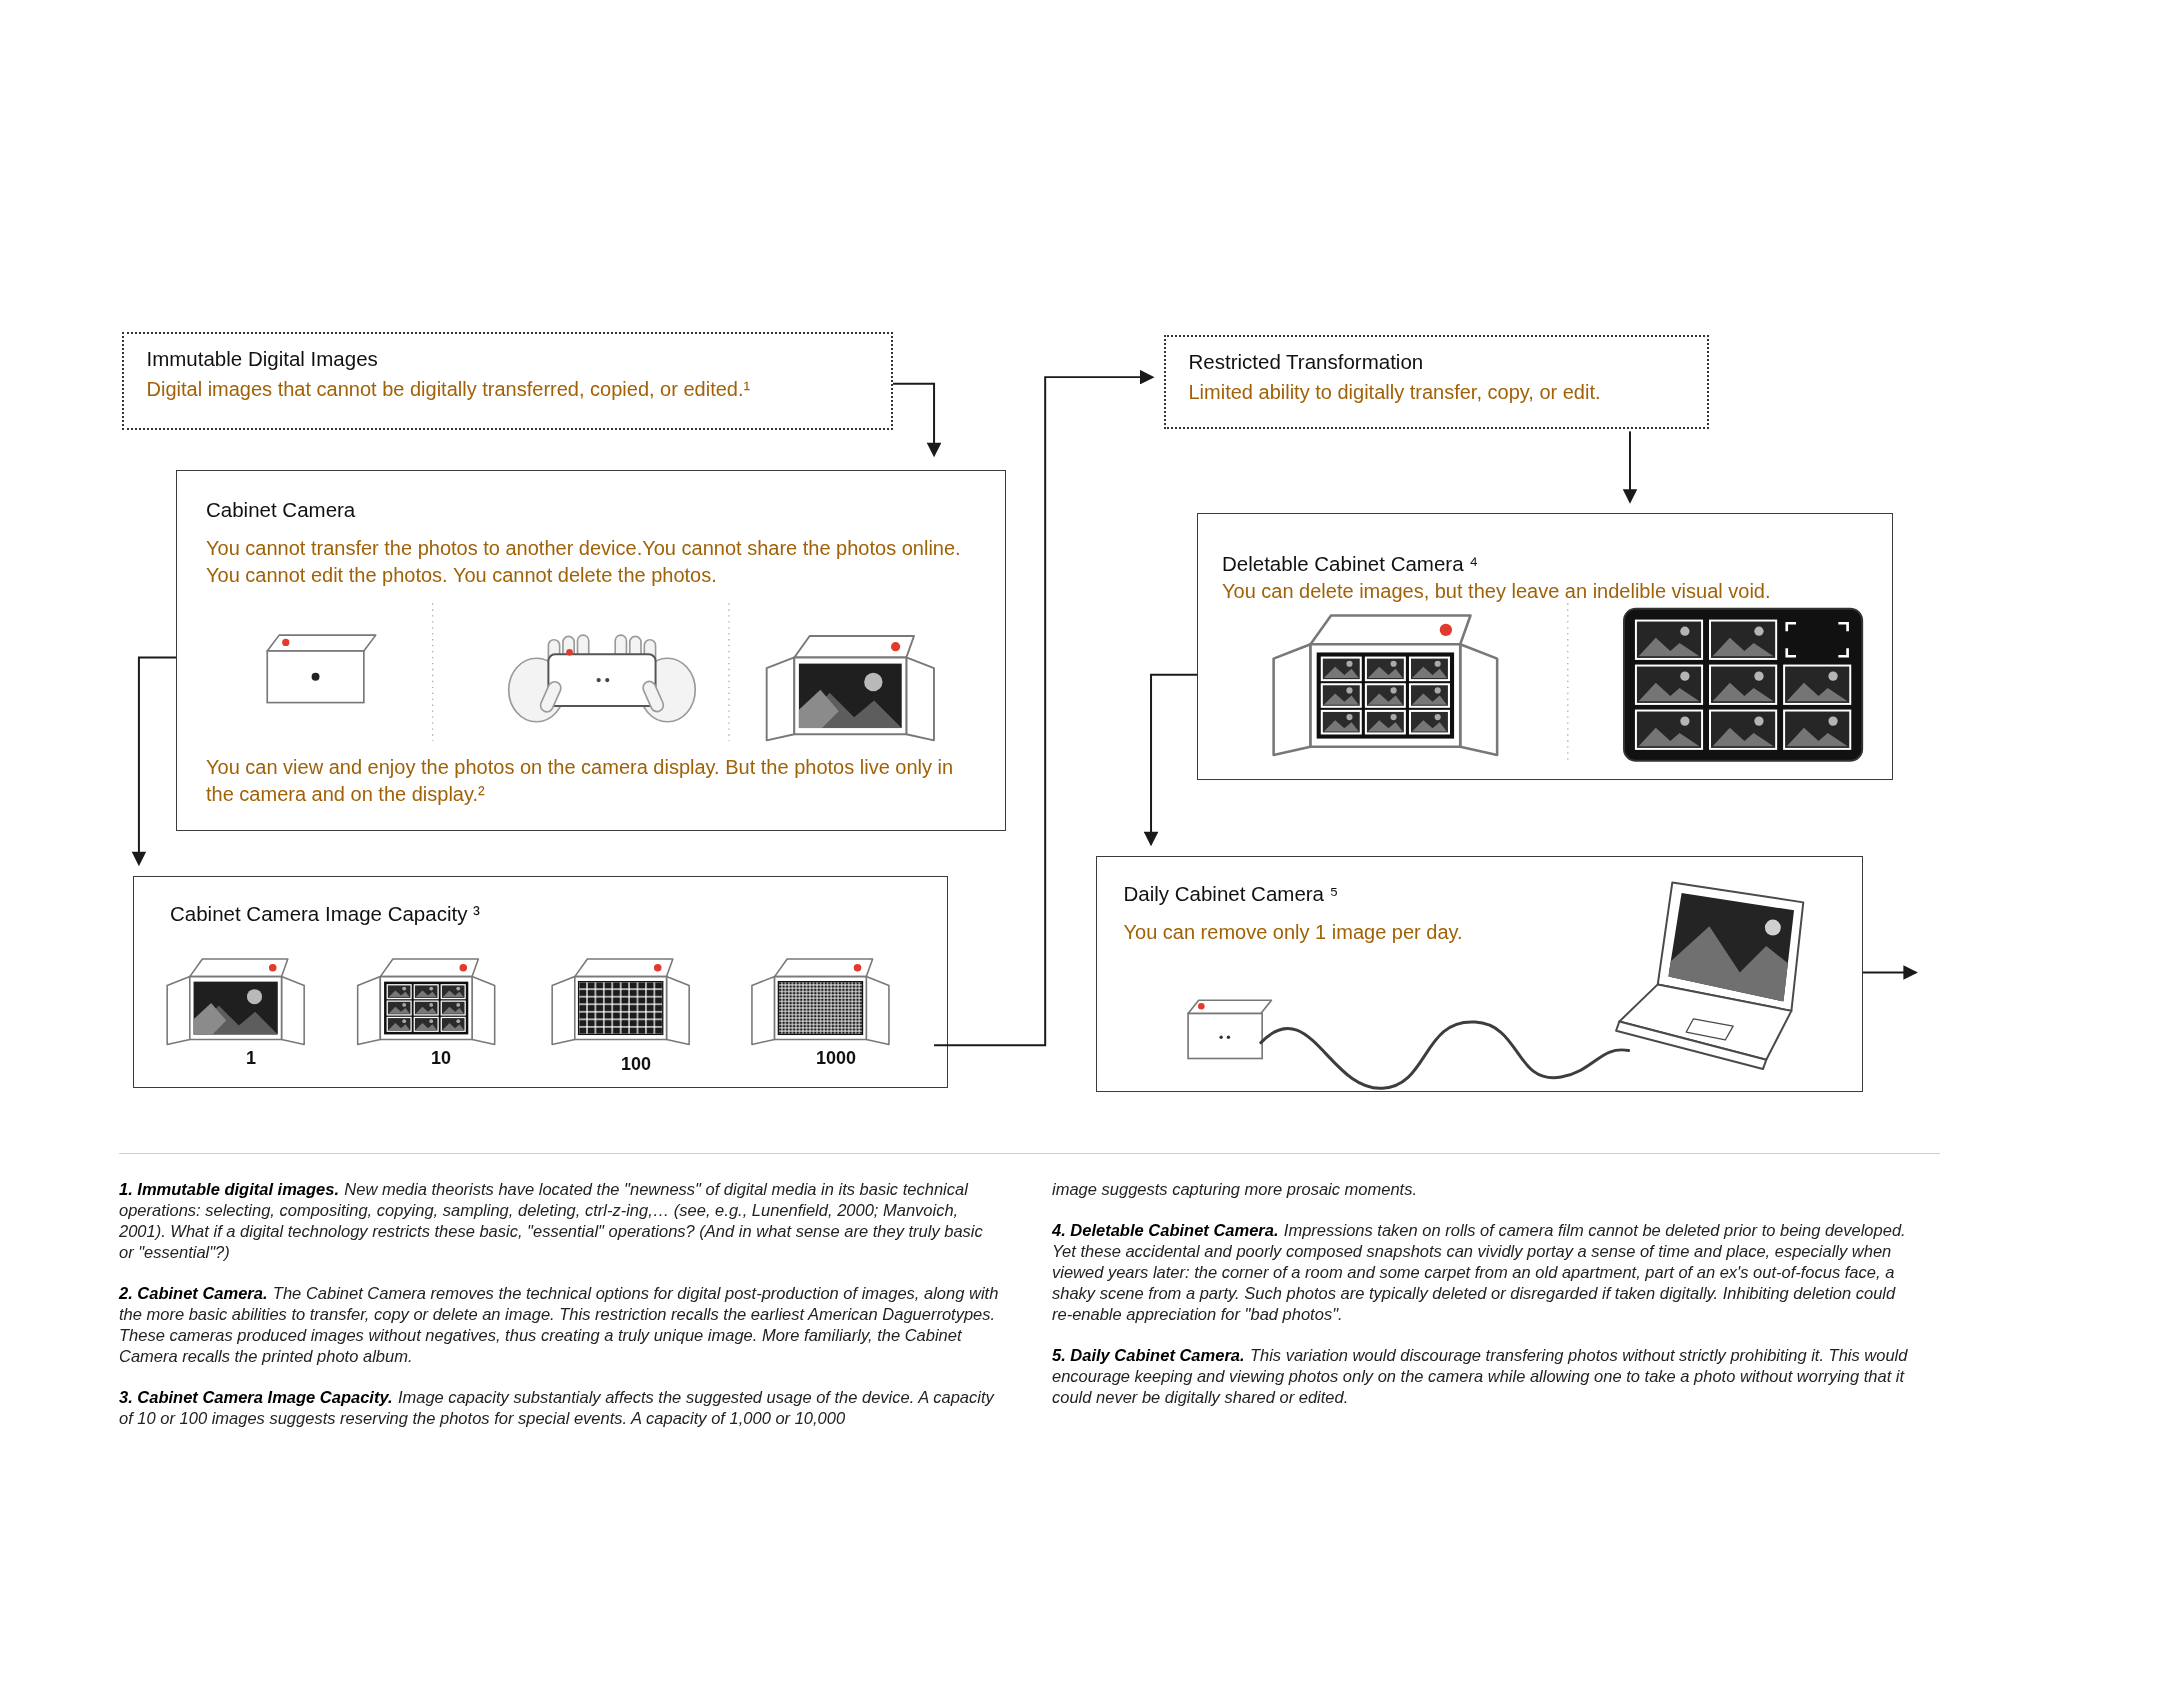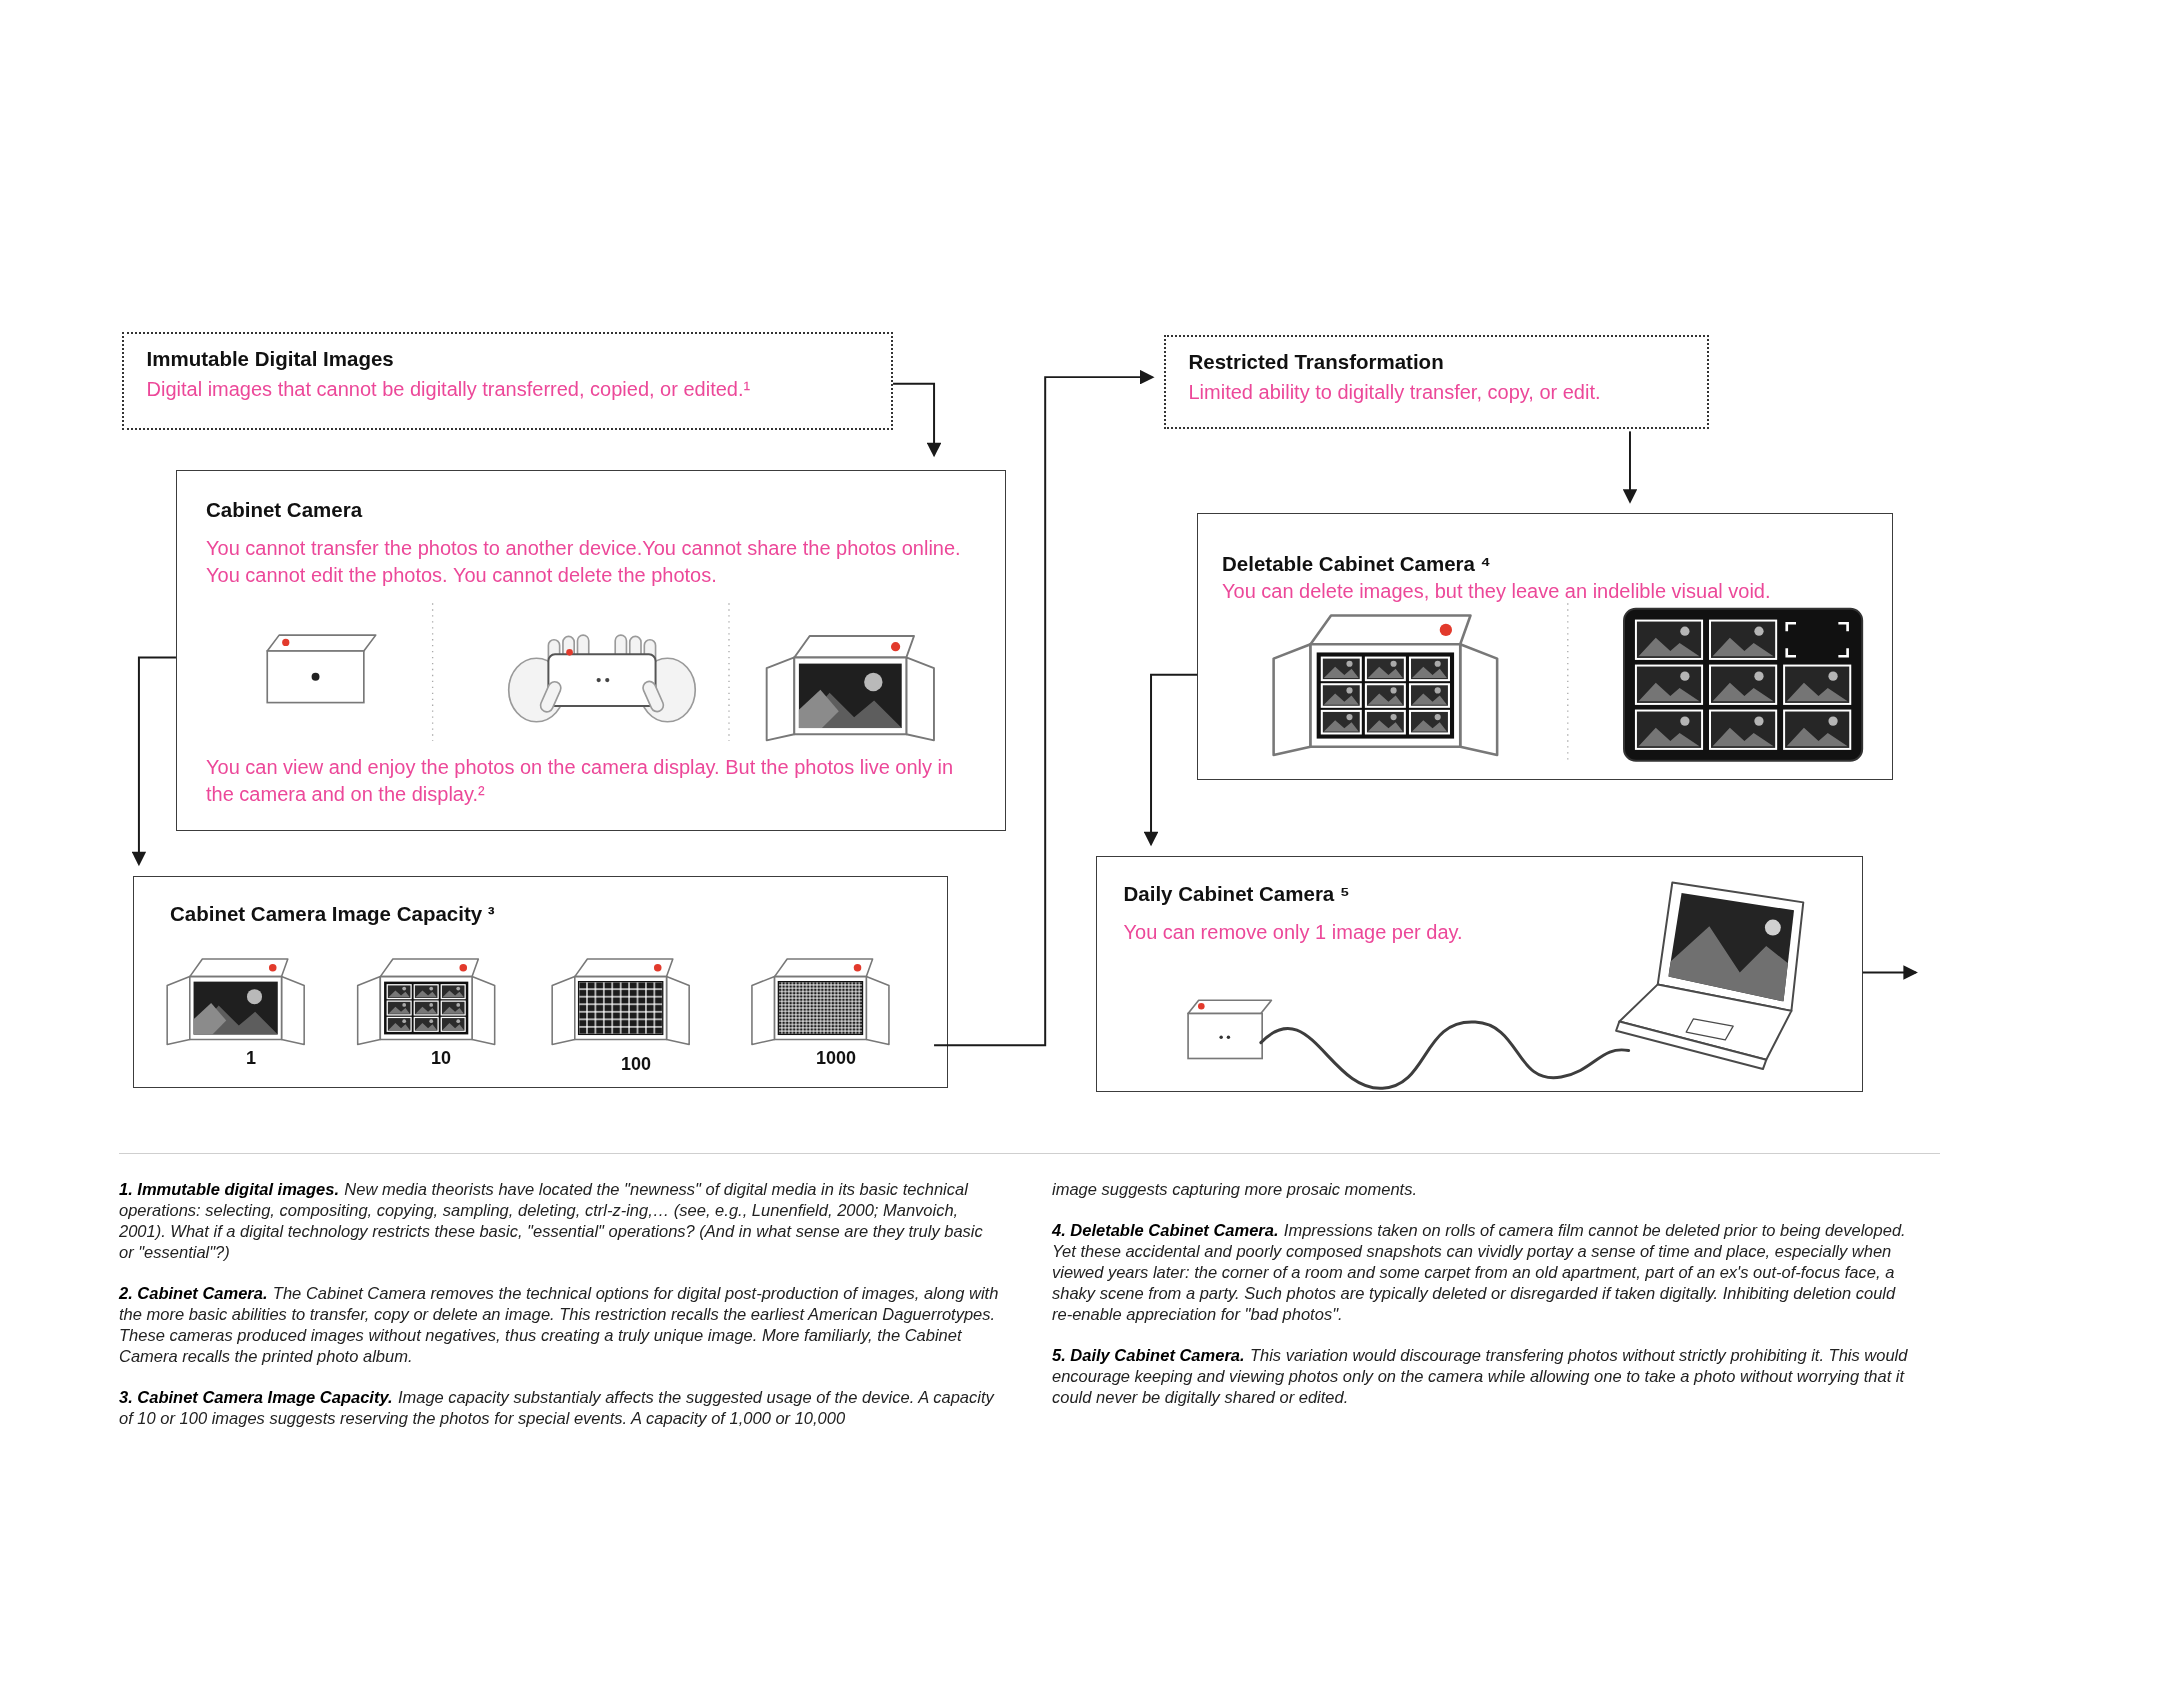--- a/index.html
+++ b/index.html
@@ -1,22 +1,22 @@
 <!DOCTYPE html>
 <html style="font-size:10.6px"><head>
 <meta charset="utf-8">
 <style>
   html,body{margin:0;padding:0;background:#fff;}
   .canvas{position:relative;width:2183px;height:1687px;background:#ffffff;
           font-family:"Liberation Sans",sans-serif;color:#1f1f1f;overflow:hidden;}
   .abs{position:absolute;box-sizing:border-box;}
   .dotted-box{border:2px dotted #333;padding:13.2px 22.5px;background:transparent;}
   .solid-box{border:1.3px solid #3c3c3c;background:transparent;}
-  .box-title{font-size:20.5px;font-weight:bold;color:#111;margin:0 0 5.3px 0;}
-  .box-body{font-size:20px;line-height:1.36;color:#ec4899;margin:0;}
+  .box-title{font-size:20.5px;font-weight:normal;color:#111;margin:0 0 5.3px 0;}
+  .box-body{font-size:20px;line-height:1.36;color:#a16207;margin:0;}
   .cap-label{font-size:18px;font-weight:bold;text-align:center;color:#111;}
   .divider{background:#cfcfcf;}
   .fncol .fn{margin:0 0 20px 0;font-size:16.5px;line-height:21px;color:#222;font-style:italic;}
   .fn-lead{font-weight:bold;color:#000;margin-right:5.3px;}
   .fn-lead:empty{margin-right:0;}
   svg.overlay{position:absolute;left:0;top:0;pointer-events:none;}
 </style>
 </head>
 <body>
 

